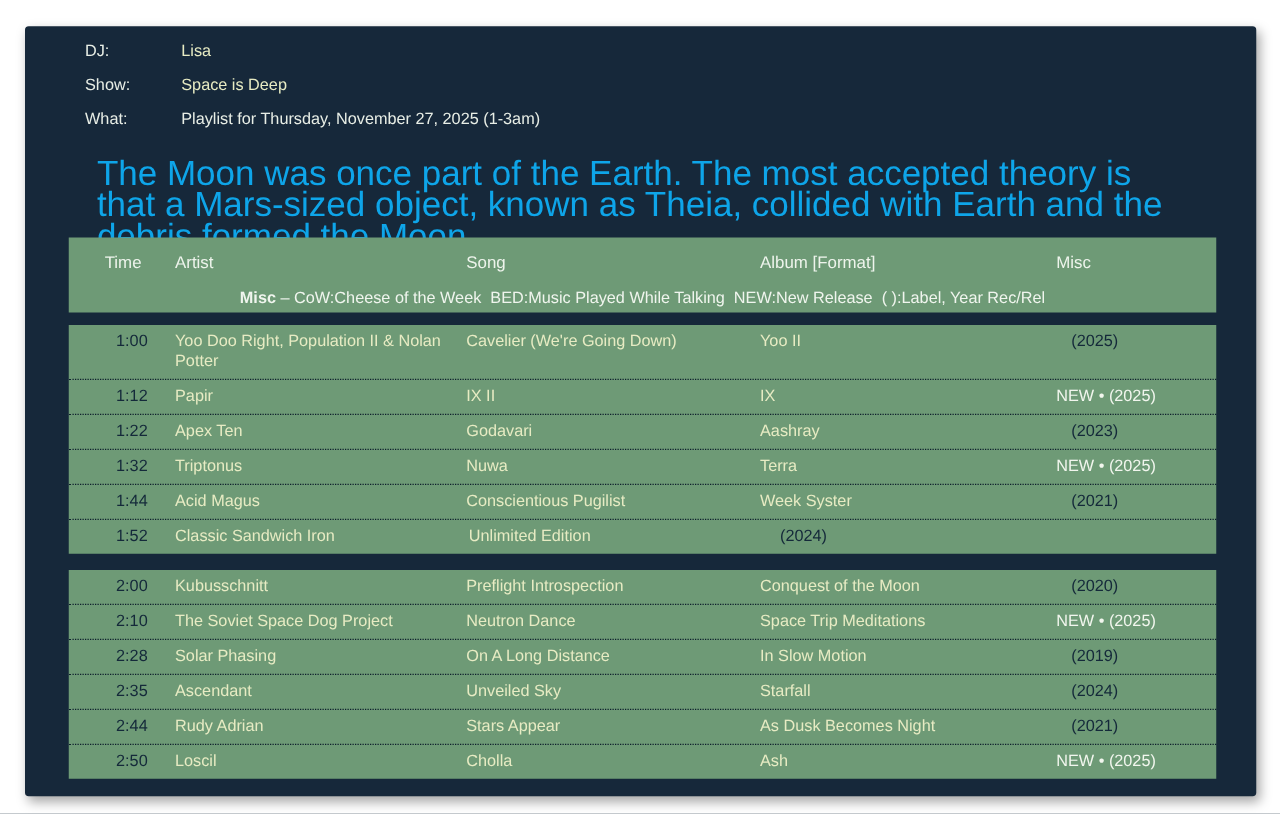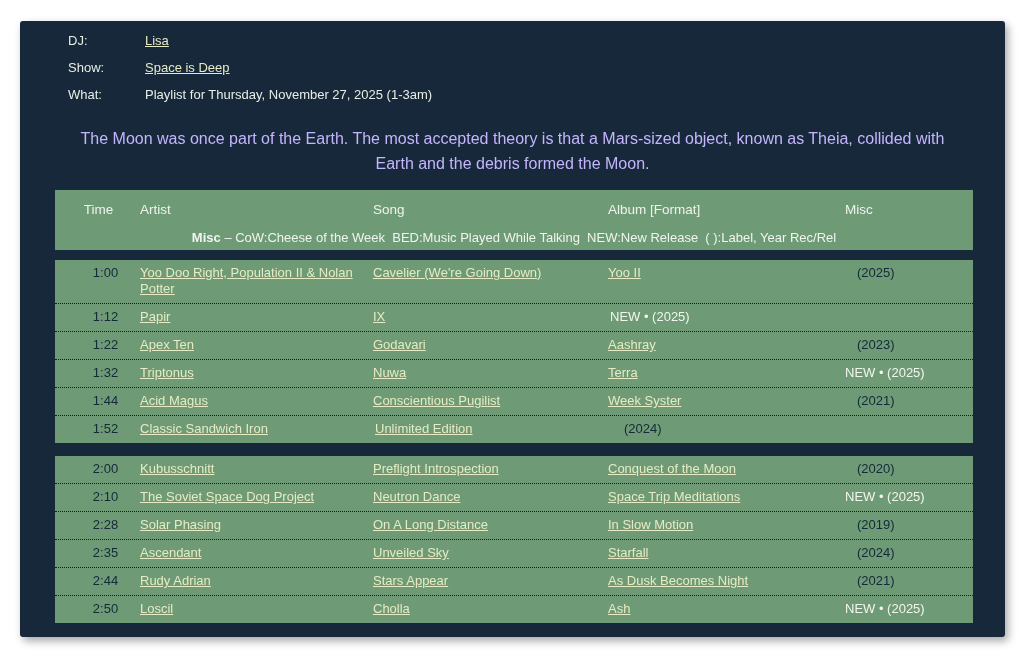--- a/index.html
+++ b/index.html
@@ -17,30 +17,28 @@
     box-shadow: 3px 4px 9px rgba(0,0,0,0.35);
     overflow: hidden;
   }
   
   .info { margin: 12px 0 0 48px; }
   .info-row { display: flex; margin-bottom: 12px; font-size: 13px; line-height: 15px; }
   .info-label { width: 77px; color: #e8eee6; }
   .info-value { color: #e8eee6; }
   a.pl-link, .info-value a {
     color: #e7ebc3;
-    text-decoration: underline;
     cursor: pointer;
   }
   
   .headline {
     margin: 24px auto 0 auto;
     width: 870px;
-    text-align: center;
-    color: #c4b5fd;
-    font-size: 16px;
+    color: #0ea5e9;
+    font-size: 28px;
     line-height: 25px;
   }
   
   .ptable { position: absolute; left: 35px; top: 169px; width: 918px; }
   .green-block { background: #6e9a76; }
   .thead { padding: 7px 0 5px 0; }
   .hrow { display: flex; font-size: 13.5px; color: #eef4ec; }
   .legend {
     text-align: center;
     color: #f0f5ee;
@@ -102,20 +100,21 @@
           <div class="row">
             <span class="cell c-time t-dark">1:00</span>
             <span class="cell c-artist"><a class="pl-link">Yoo Doo Right, Population II &amp; Nolan Potter</a></span>
             <span class="cell c-song"><a class="pl-link">Cavelier (We're Going Down)</a></span>
             <span class="cell c-album"><a class="pl-link">Yoo II</a></span>
             <span class="cell c-misc t-dark">(2025)</span>
           </div>
           <div class="row">
             <span class="cell c-time t-dark">1:12</span>
             <span class="cell c-artist"><a class="pl-link">Papir</a></span>
+            <span class="cell c-song"><a class="pl-link">IX II</a></span>
             <span class="cell c-album"><a class="pl-link">IX</a></span>
             <span class="cell c-misc t-light">NEW • (2025)</span>
           </div>
           <div class="row">
             <span class="cell c-time t-dark">1:22</span>
             <span class="cell c-artist"><a class="pl-link">Apex Ten</a></span>
             <span class="cell c-song"><a class="pl-link">Godavari</a></span>
             <span class="cell c-album"><a class="pl-link">Aashray</a></span>
             <span class="cell c-misc t-dark">(2023)</span>
           </div>

